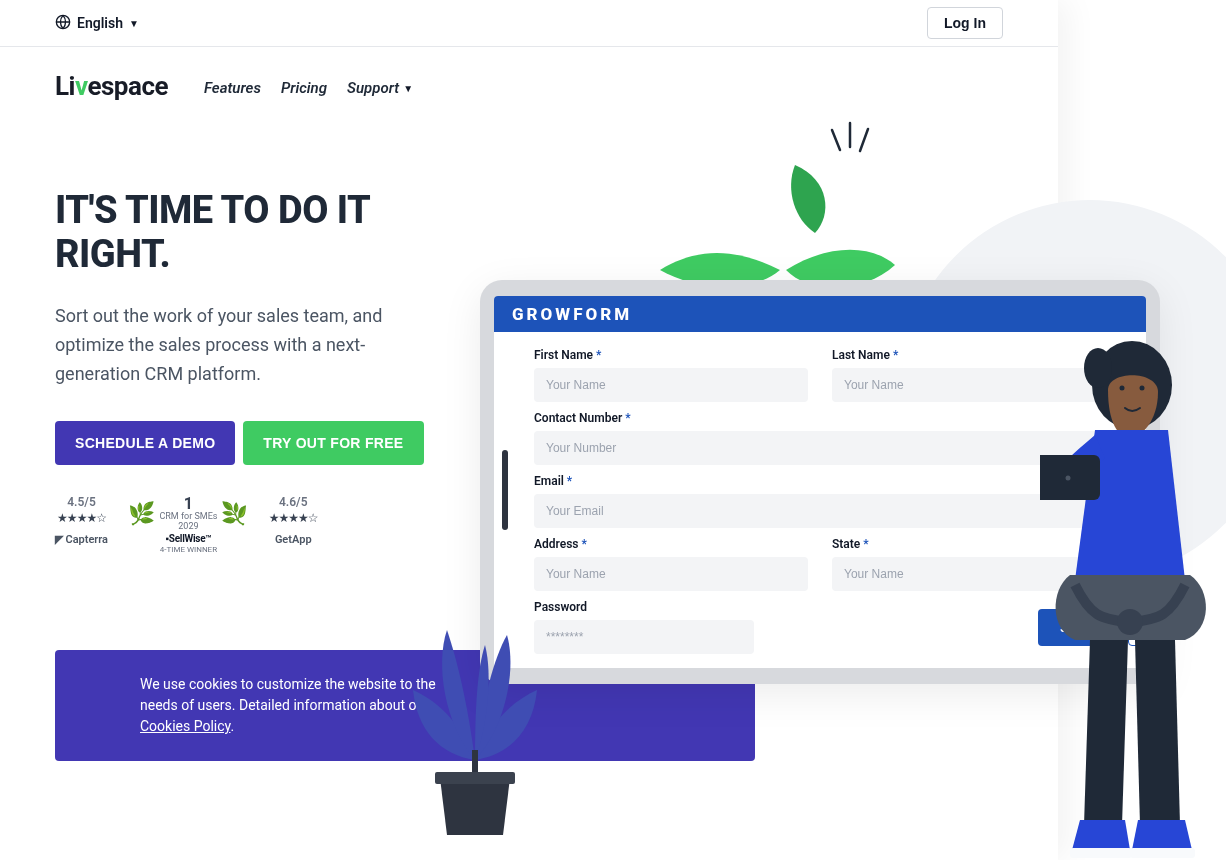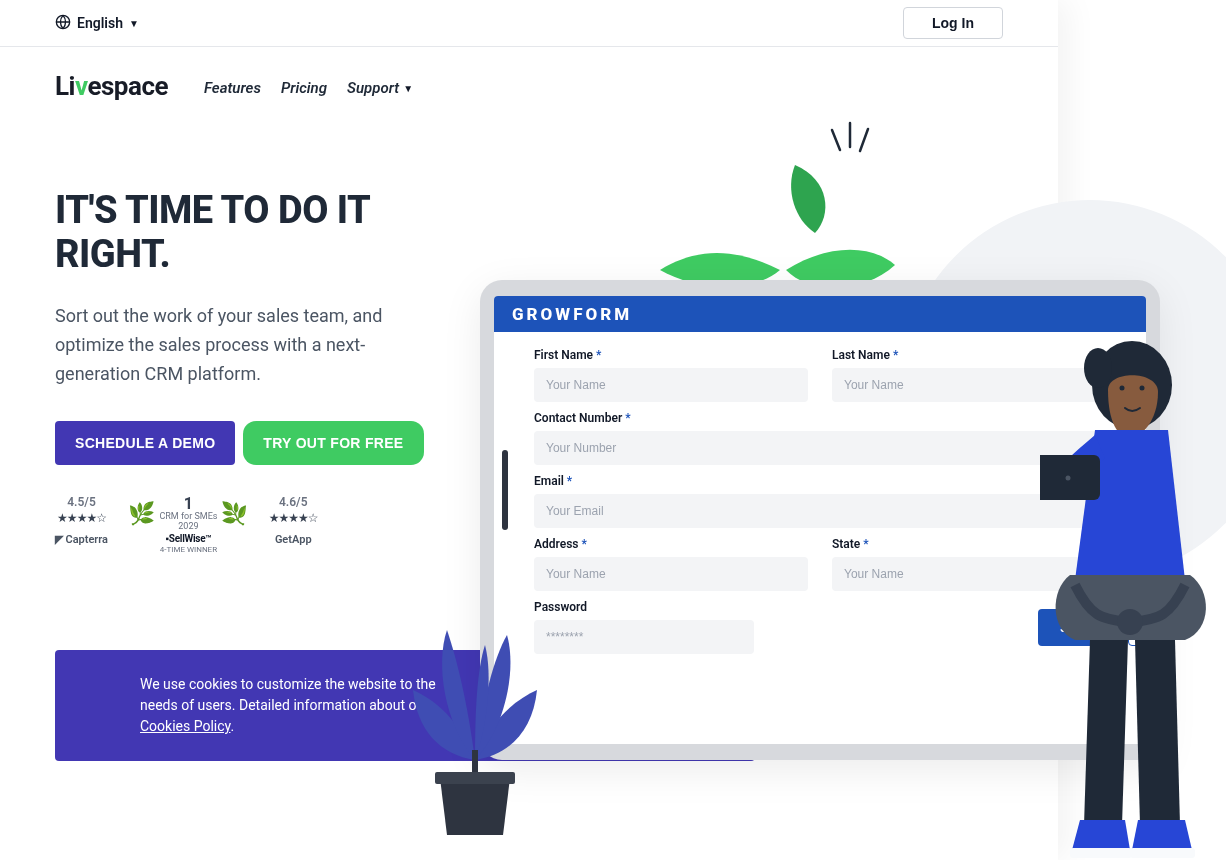--- a/index.html
+++ b/index.html
@@ -33,21 +33,21 @@
     align-items: center;
     gap: 6px;
     font-size: 14px;
     font-weight: 600;
     cursor: pointer;
     color: #111827;
   }
   .globe-icon svg { width: 16px; height: 16px; stroke: #111827; fill: none; stroke-width: 2; }
   .chev-down { font-size: 10px; color: #111827; }
   .login-btn {
-    padding: 7px 28px;
+    padding: 7px 16px;
     border: 1px solid #d1d5db;
     border-radius: 4px;
     background: #fff;
     font-size: 14px;
     font-weight: 600;
     cursor: pointer;
     color: #111827;
   }
   
   .header {
@@ -108,21 +108,21 @@
     cursor: pointer;
   }
   .btn-secondary {
     background: #3fcb62;
     color: #fff;
     border: none;
     padding: 14px 20px;
     font-size: 14px;
     font-weight: 700;
     letter-spacing: 0.3px;
-    border-radius: 13px;
+    border-radius: 4px;
     cursor: pointer;
   }
   
   .badges {
     margin-top: 30px;
     display: flex;
     gap: 20px;
     align-items: flex-start;
   }
   .badge {
@@ -165,21 +165,21 @@
   .tablet-area {
     position: absolute;
     left: 480px;
     top: 280px;
     width: 680px;
     height: 500px;
     z-index: 3;
   }
   .tablet-frame {
     width: 680px;
-    height: 480px;
+    height: 404px;
     background: #d7d9dd;
     border-radius: 22px;
     padding: 16px 14px;
     position: relative;
     box-shadow: 0 10px 40px rgba(0,0,0,0.08);
   }
   .tablet-inner {
     background: #fff;
     width: 100%;
     height: 100%;

